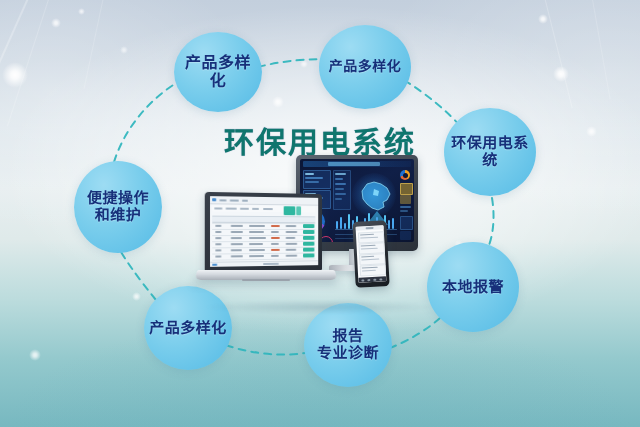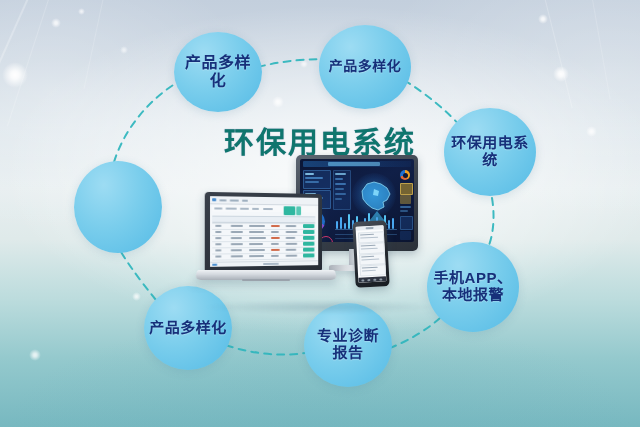--- a/index.html
+++ b/index.html
@@ -201,37 +201,38 @@
           <span>产品多样化</span>
         </div>
       </div>
       <div class="bubble" style="left: 444px; top: 108px; width: 92px; height: 88px; font-size: 15px;">
         <div>
           <span>环保用电系统</span>
         </div>
       </div>
       <div class="bubble" style="left: 427px; top: 242px; width: 92px; height: 90px; font-size: 15px;">
         <div>
-          <span>手机APP、</span>
           <span>本地报警</span>
         </div>
       </div>
       <div class="bubble" style="left: 304px; top: 303px; width: 88px; height: 84px; font-size: 15px;">
         <div>
+          <span>报告</span>
           <span>专业诊断</span>
-          <span>报告</span>
         </div>
       </div>
       <div class="bubble" style="left: 144px; top: 286px; width: 88px; height: 84px; font-size: 15px;">
         <div>
           <span>产品多样化</span>
         </div>
       </div>
       <div class="bubble" style="left: 74px; top: 161px; width: 88px; height: 92px; font-size: 15px;">
         <div>
+          <span>便捷操作</span>
+          <span>和维护</span>
         </div>
       </div>
     </div>
 
   <div class="headline" style="left:224px;top:118px;font-size:30px;">环保用电系统</div>
 
   <div class="shadow-pad"></div>
 
   <div class="devices">
 

